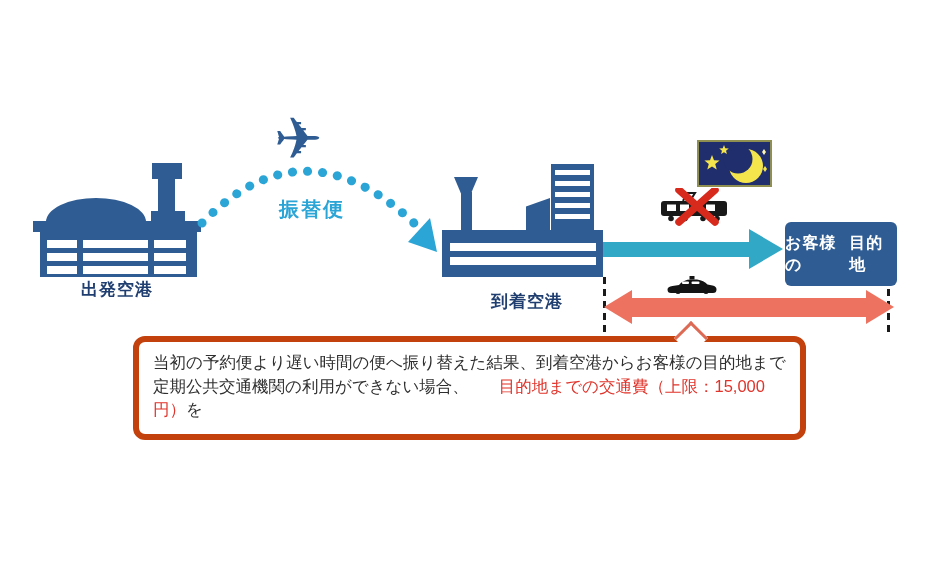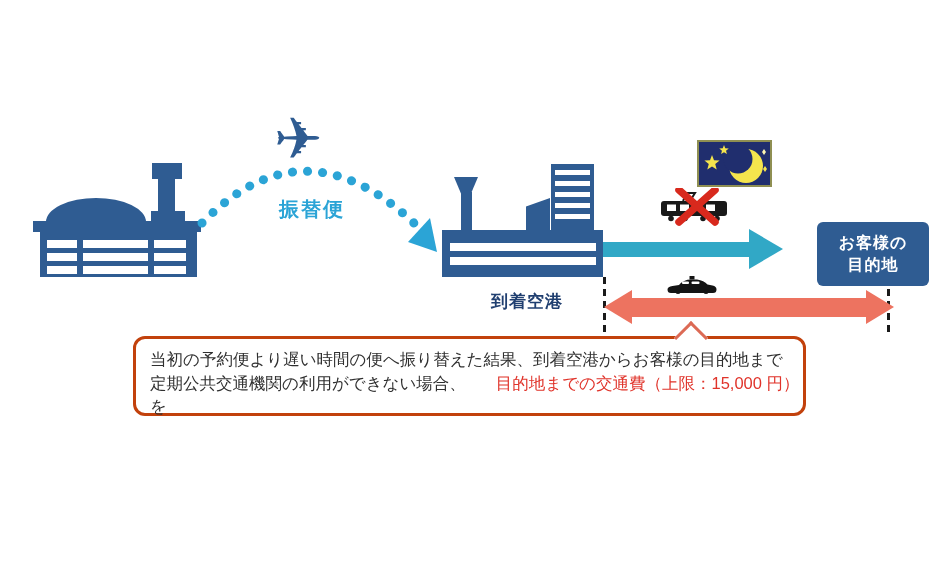--- a/index.html
+++ b/index.html
@@ -48,22 +48,22 @@
   .arr-label{left:457px;top:278px;width:140px;margin-top:12px;}
 
   
   .route-body{left:555px;top:242px;width:195px;height:15px;background:#31a8c6;z-index:1;}
   .route-head{left:749px;top:229px;width:0;height:0;z-index:1;
     border-top:20px solid rgba(0,0,0,0);border-bottom:20px solid rgba(0,0,0,0);
     border-left:34px solid #31a8c6;}
   .group-z2{z-index:2;}
 
   
-  .dest-box{left:817px;top:222px;width:112px;height:64px;background:#2f5c92;border-radius:6px;
-    display:flex;flex-direction:column;justify-content:center;align-items:center;
+  .dest-box{left:785px;top:222px;width:112px;height:64px;background:#2f5c92;border-radius:6px;
+    display:flex;flex-direction:row;justify-content:center;align-items:center;
     color:#ffffff;font-weight:bold;font-size:16px;line-height:1.35;letter-spacing:1px;z-index:2;}
 
   
   .night{left:697px;top:140px;width:75px;height:47px;background:#202e6e;
     border:2px solid #8f8f52;box-sizing:border-box;}
   .night svg{display:block;width:100%;height:100%;}
 
   
   .notrain{left:659px;top:188px;width:72px;height:38px;}
   .notrain svg{display:block;width:100%;height:100%;}
@@ -81,22 +81,22 @@
   
   .taxi-range-body{left:630px;top:298px;width:238px;height:19px;background:#ed7360;}
   .taxi-range-left{left:604px;top:290px;width:0;height:0;
     border-top:17.5px solid rgba(0,0,0,0);border-bottom:17.5px solid rgba(0,0,0,0);
     border-right:28px solid #ed7360;}
   .taxi-range-right{left:866px;top:290px;width:0;height:0;
     border-top:17.5px solid rgba(0,0,0,0);border-bottom:17.5px solid rgba(0,0,0,0);
     border-left:28px solid #ed7360;}
 
   
-  .callout{left:133px;top:336px;width:673px;height:80px;background:#ffffff;
-    border:3px solid #c2410c;border-radius:12px;box-sizing:border-box;z-index:1;}
+  .callout{left:133px;top:336px;width:673px;height:104px;background:#ffffff;
+    border:6px solid #c2410c;border-radius:12px;box-sizing:border-box;z-index:1;}
   .callout-notch{left:679px;top:326px;width:21px;height:21px;background:#ffffff;
     border-left:3px solid #dc6a55;border-top:3px solid #dc6a55;
     transform:rotate(45deg);z-index:2;}
   .callout-text{padding:9px 0 0 14px;font-size:16.5px;line-height:23.6px;color:#2f2f2f;font-weight:500;}
   .red-em{color:#e0332a;margin-left:30px;}
 </style>
 </head>
 <body>
 
 <div class="canvas">
@@ -105,20 +105,21 @@
     <div class="dep-part dep-tower-cap"></div>
     <div class="dep-part dep-tower-shaft"></div>
     <div class="dep-part dep-tower-base"></div>
     <div class="dep-part dep-dome"></div>
     <div class="dep-part dep-flange"></div>
     <div class="dep-part dep-main"></div>
     <div class="dep-win dep-win1"></div>
     <div class="dep-win dep-win2"></div>
     <div class="dep-win dep-win3"></div>
   </div>
+  <div class="abs airport-label dep-label">出発空港</div>
 
   <svg class="abs arc-svg" viewBox="0 0 260 110">
     <path d="M 12 68 Q 120 -42 238 82" fill="none" stroke="#2ba4d6" stroke-width="9" stroke-linecap="round" stroke-dasharray="0.1 15"></path>
     <polygon points="247,97 218,87 240,63" fill="#2ba4d6"></polygon>
   </svg>
   <div class="abs plane">✈</div>
   <div class="abs transfer-label">振替便</div>
 
   <div class="abs route-body"></div>
   <div class="abs route-head"></div>

